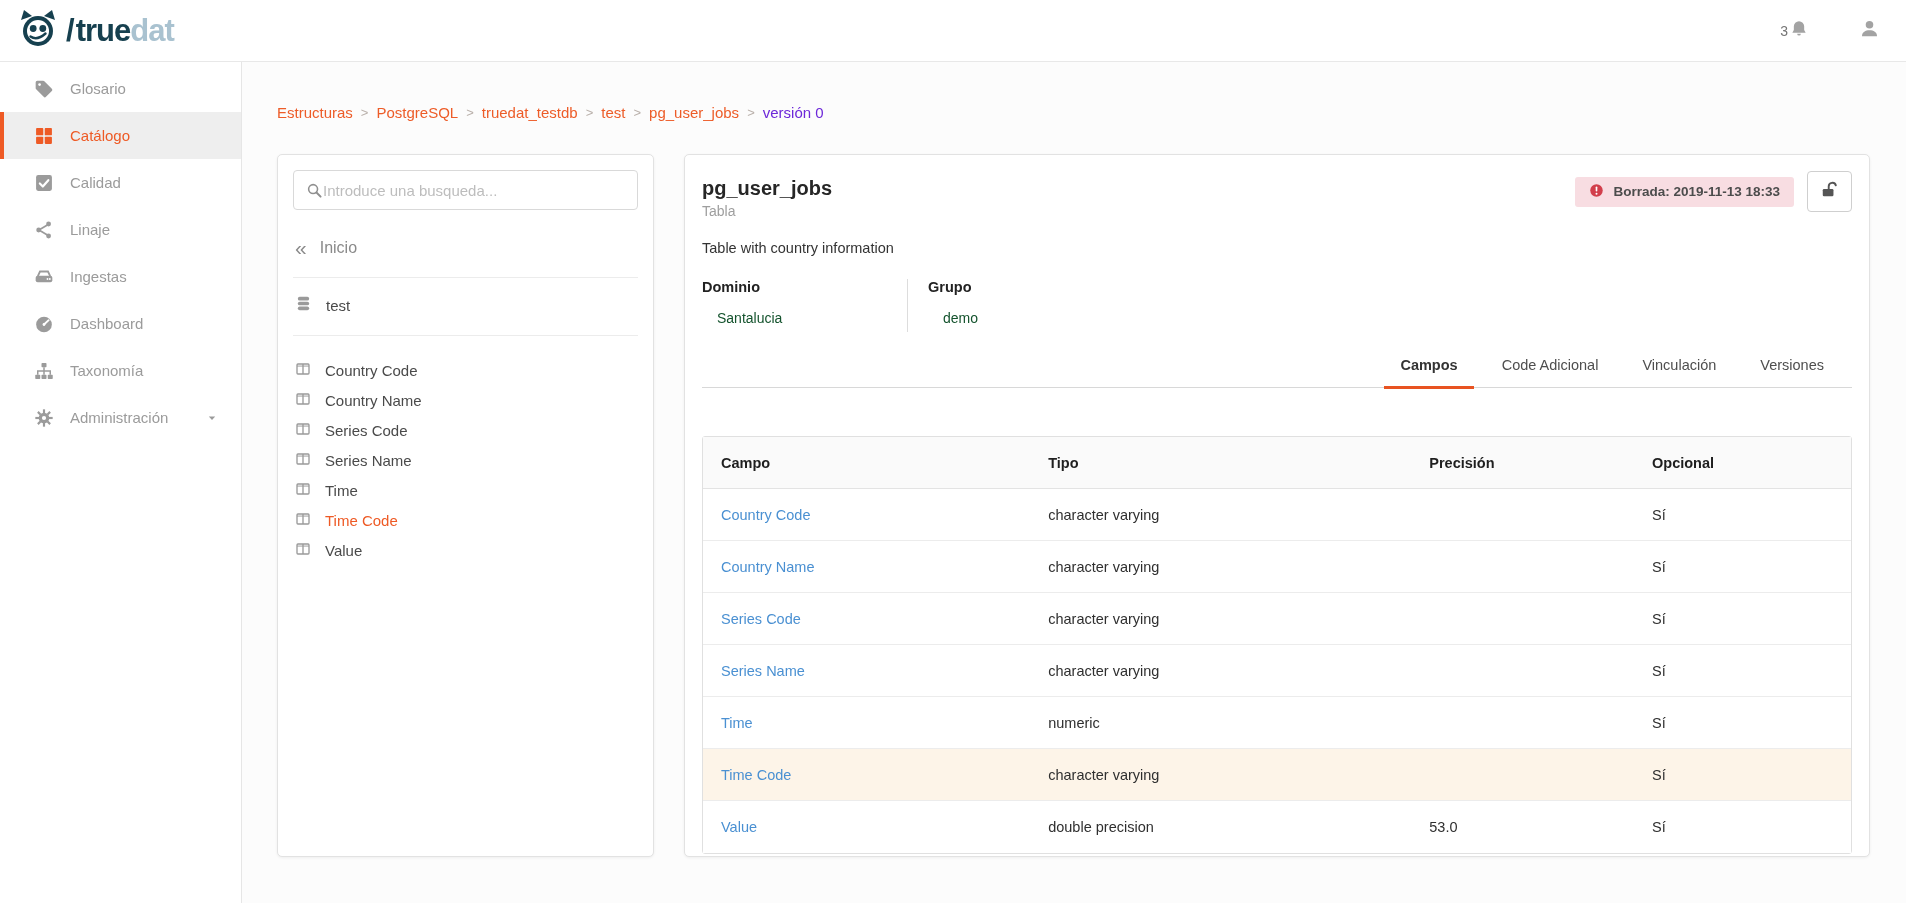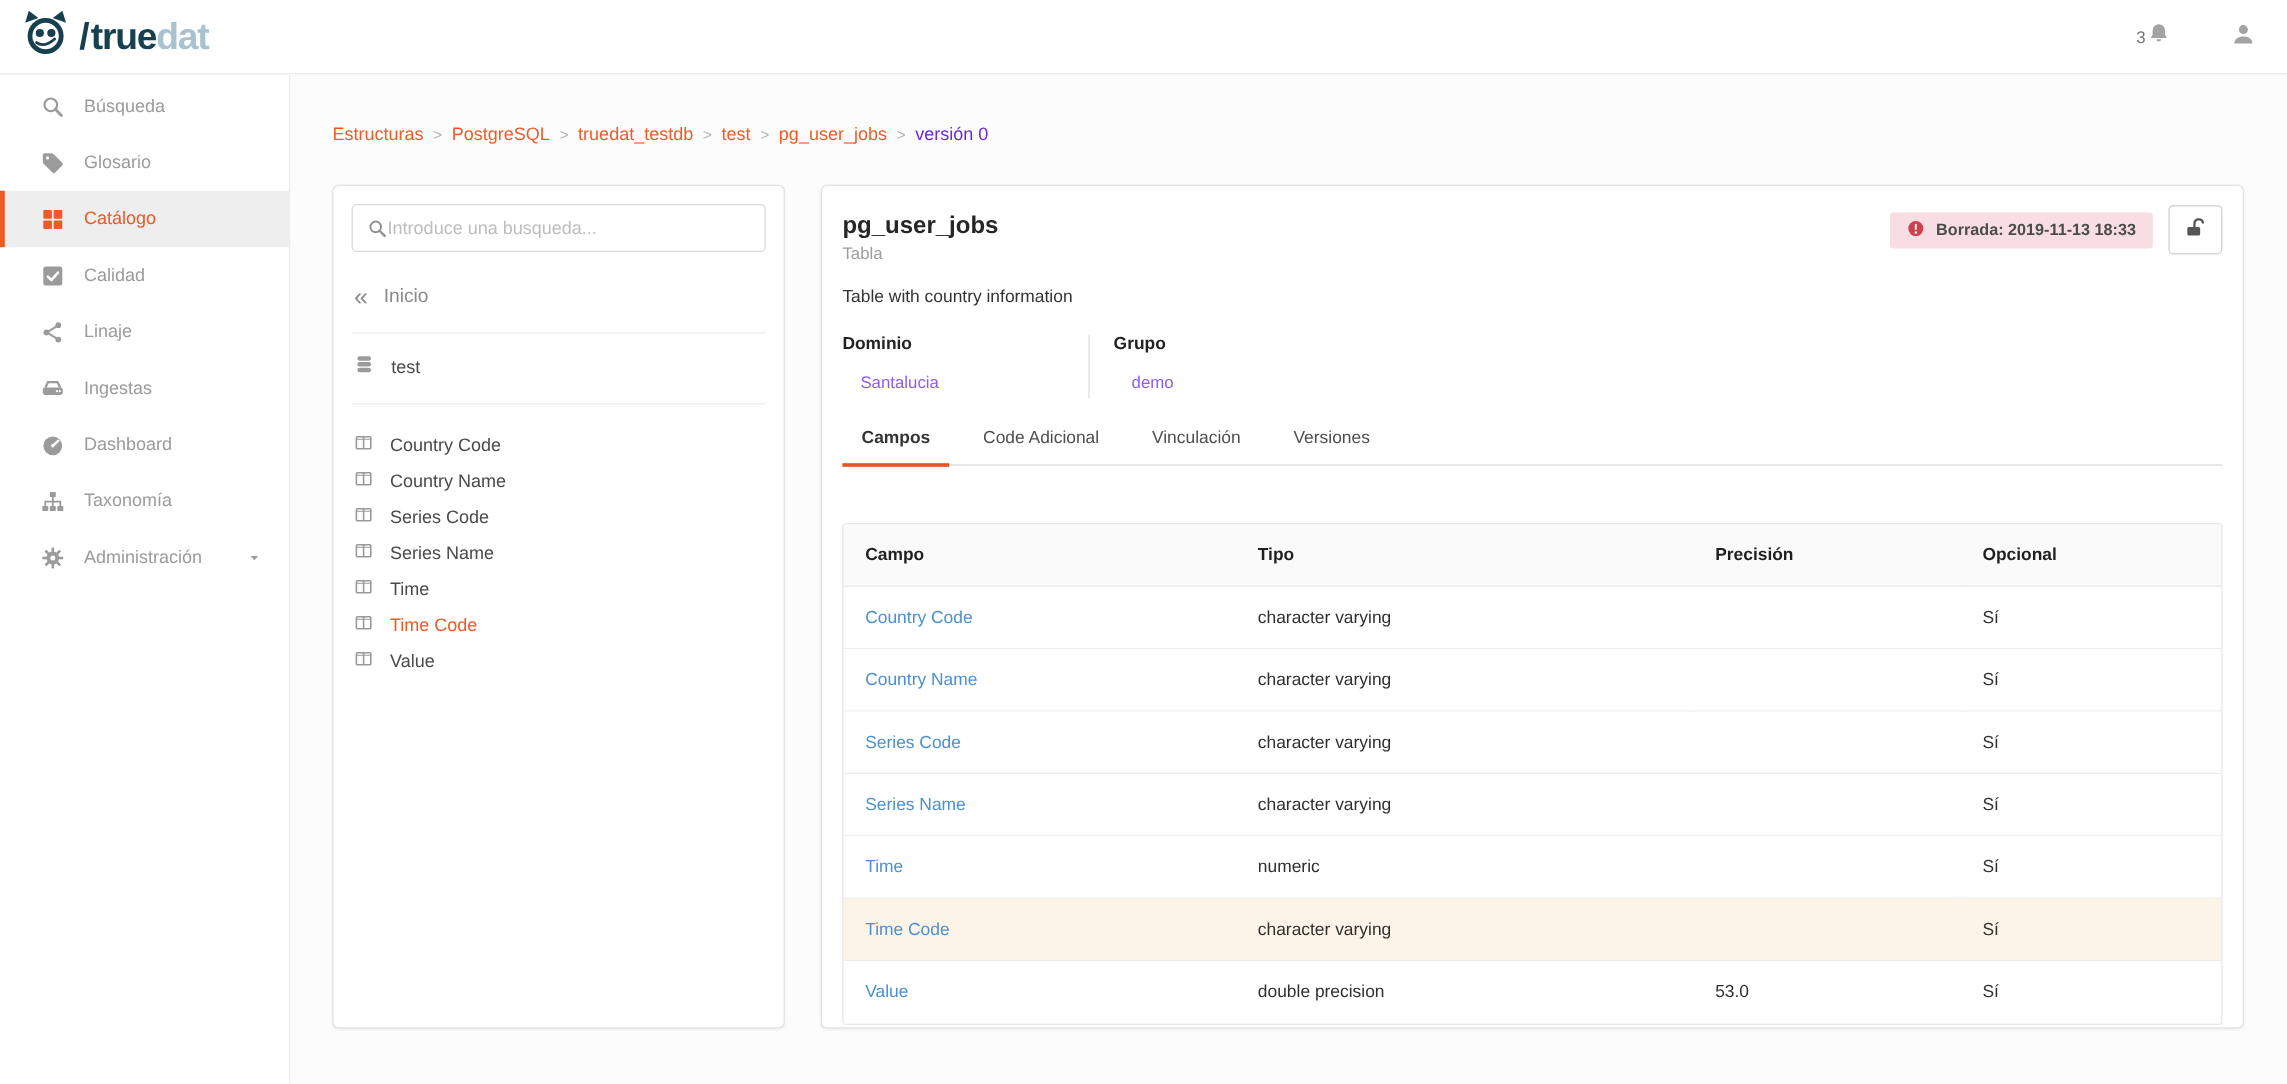--- a/index.html
+++ b/index.html
@@ -80,23 +80,23 @@
   .lock-btn { margin-left:13px; width:45px; height:41px; background:#fff;
     border:1px solid #cfcfcf; border-radius:4px; display:flex; align-items:center;
     justify-content:center; cursor:pointer; }
   .lock-btn svg { width:19px; height:19px; color:#555; }
   .struct-desc { margin-top:21px; font-size:14.5px; color:#333; }
   .meta-row { margin-top:23px; display:flex; }
   .meta-col { width:206px; padding-bottom:6px; }
   .meta-col.first { border-right:1px solid #ddd; }
   .meta-col + .meta-col { padding-left:20px; width:226px; }
   .meta-label { font-size:14.5px; font-weight:bold; color:#222; }
-  .meta-value { margin-top:15px; font-size:14px; color:#8b5cf6; padding-left:15px; }
-
-  .tabs { margin-top:25px; display:flex; border-bottom:1px solid #d8d8d8; }
+  .meta-value { margin-top:15px; font-size:14px; color:#14532d; padding-left:15px; }
+
+  .tabs { margin-top:25px; display:flex; border-bottom:1px solid #d8d8d8;justify-content:flex-end; }
   .tab { padding:0 16px 13px 16px; margin-right:12px; font-size:14.5px; color:#4e4e4e;
     cursor:pointer; border-bottom:3px solid transparent; margin-bottom:-2px; }
   .tab.active { color:#333; font-weight:bold; border-bottom-color:#e85321; }
 
   .fields-wrap { margin-top:48px; }
   table.fields { width:100%; border-collapse:separate; border-spacing:0;
     border:1px solid #e0e0e0; border-radius:3px; font-size:14.5px; }
   table.fields th { height:52px; text-align:left; padding-left:18px; color:#1f1f1f;
     font-weight:bold; background:#fafafa; border-bottom:1px solid #e3e3e3; }
   table.fields td { height:52px; padding-left:18px; color:#2f2f2f;
@@ -138,29 +138,20 @@
           </svg></span>
     </div>
   </div>
 </div>
 
 <div class="sidebar">
   <div id="sidebar-menu">
       <div class="side-item">
         <span class="side-icon">
           <svg viewBox="0 0 24 24">
-            <circle cx="10" cy="10" r="6.3" fill="none" stroke="currentColor" stroke-width="2.2"></circle>
-            <line x1="14.8" y1="14.8" x2="20.6" y2="20.6" stroke="currentColor" stroke-width="2.8" stroke-linecap="round"></line>
-          </svg>
-        </span>
-        <span class="side-label">Búsqueda</span>
-      </div>
-      <div class="side-item">
-        <span class="side-icon">
-          <svg viewBox="0 0 24 24">
             <path d="M21.4 11.6l-9-9A2 2 0 0 0 11 2H4a2 2 0 0 0-2 2v7c0 .5.2 1 .6 1.4l9 9a2 2 0 0 0 2.8 0l7-7a2 2 0 0 0 0-2.8z" fill="currentColor"></path>
             <circle cx="6.7" cy="6.7" r="1.6" fill="#fff"></circle>
           </svg>
         </span>
         <span class="side-label">Glosario</span>
       </div>
       <div class="side-item active">
         <span class="side-icon">
           <svg viewBox="0 0 24 24" fill="currentColor">
             <rect x="2.5" y="2.5" width="8.6" height="8.6" rx="1"></rect>

